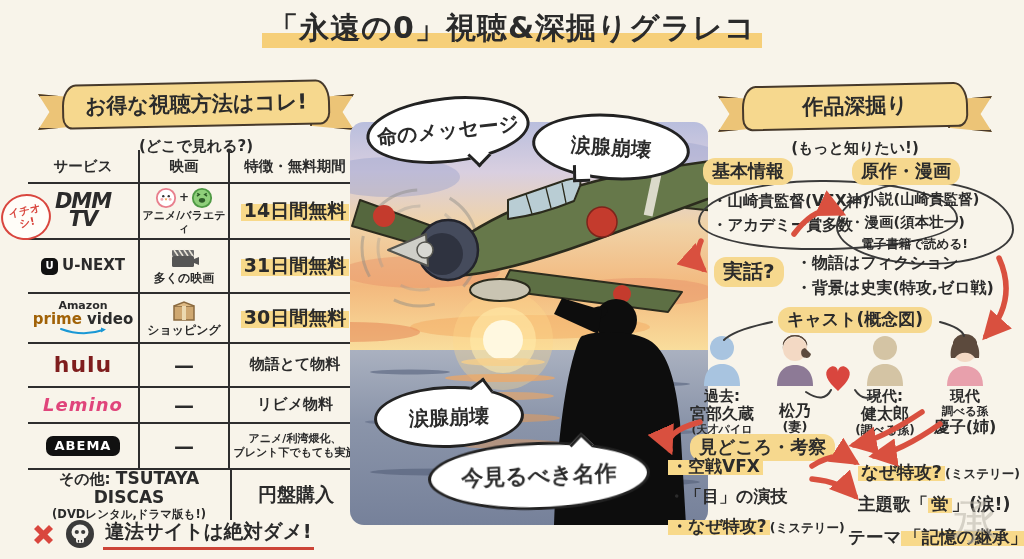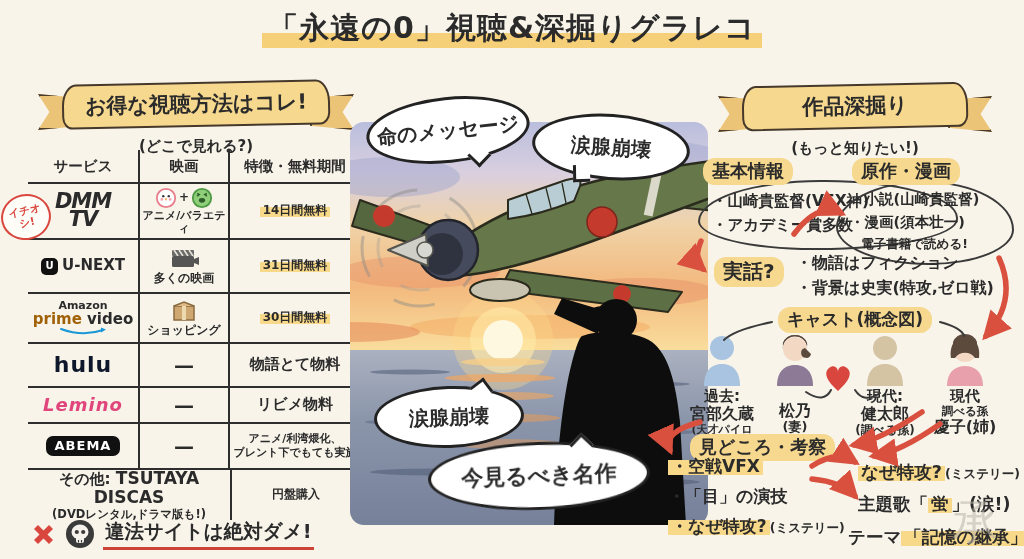--- a/index.html
+++ b/index.html
@@ -21,36 +21,36 @@
   .ribbon .sub{font-size:15px;margin-top:10px;}
   
   .tbl{left:28px;top:150px;width:332px;display:grid;grid-template-columns:110px 92px 130px;
        grid-template-rows:34px 56px 54px 50px 44px 36px 46px 50px;}
   .cell{display:flex;flex-direction:column;align-items:center;justify-content:center;
         text-align:center;border-bottom:2px solid #2e2e2e;line-height:1.15;}
   .cell.c2{border-left:2px solid #2e2e2e;border-right:2px solid #2e2e2e;}
   .cell.bl{border-left:2px solid #2e2e2e;}
   .cell.nb{border-bottom:none;}
   .cell.hdr{font-size:14.5px;}
-  .note{font-size:12px;}
+  .note{font-size:19px;}
   .note-s{font-size:15px;}
   .note-xs{font-size:11px;line-height:1.3;}
   .strip{background:linear-gradient(transparent 18%,#f8d98a 18% 95%,transparent 95%);padding:0 3px;}
   .dash{font-size:20px;}
   .icolabel{font-size:11px;margin-top:1px;}
   .icorow{display:flex;align-items:center;gap:2px;}
   
   .dmm{font-size:21px;font-weight:900;letter-spacing:-1px;line-height:.85;font-style:italic;}
   .unx{display:flex;align-items:center;gap:4px;font-size:15px;font-weight:800;}
   .umark{width:17px;height:17px;background:#111;color:#fff;border-radius:5px;font-size:10px;
          display:flex;align-items:center;justify-content:center;}
   .amz1{font-size:11px;line-height:1;}
   .amz2{font-size:15px;font-weight:800;line-height:1.1;}
   .amz2 .pv{color:#a16207;}
-  .hulu{font-size:22px;font-weight:800;color:#0f172a;letter-spacing:1px;}
+  .hulu{font-size:22px;font-weight:800;color:#7f1d1d;letter-spacing:1px;}
   .lemino{font-size:18px;font-style:italic;font-weight:800;color:#e0457b;letter-spacing:1px;}
   .abema{background:#111;color:#fff;font-size:13px;font-weight:800;letter-spacing:1px;
          padding:3px 9px;border-radius:7px;}
   .other-main{font-size:15px;}
   .other-sub{font-size:11.5px;}
   
   .badge{left:1px;top:194px;width:46px;height:42px;border:2px solid #d9463e;border-radius:50%;
          color:#d9463e;font-size:10.5px;display:flex;align-items:center;justify-content:center;
          text-align:center;transform:rotate(-12deg);background:#fffdf8;line-height:1.1;}
   

